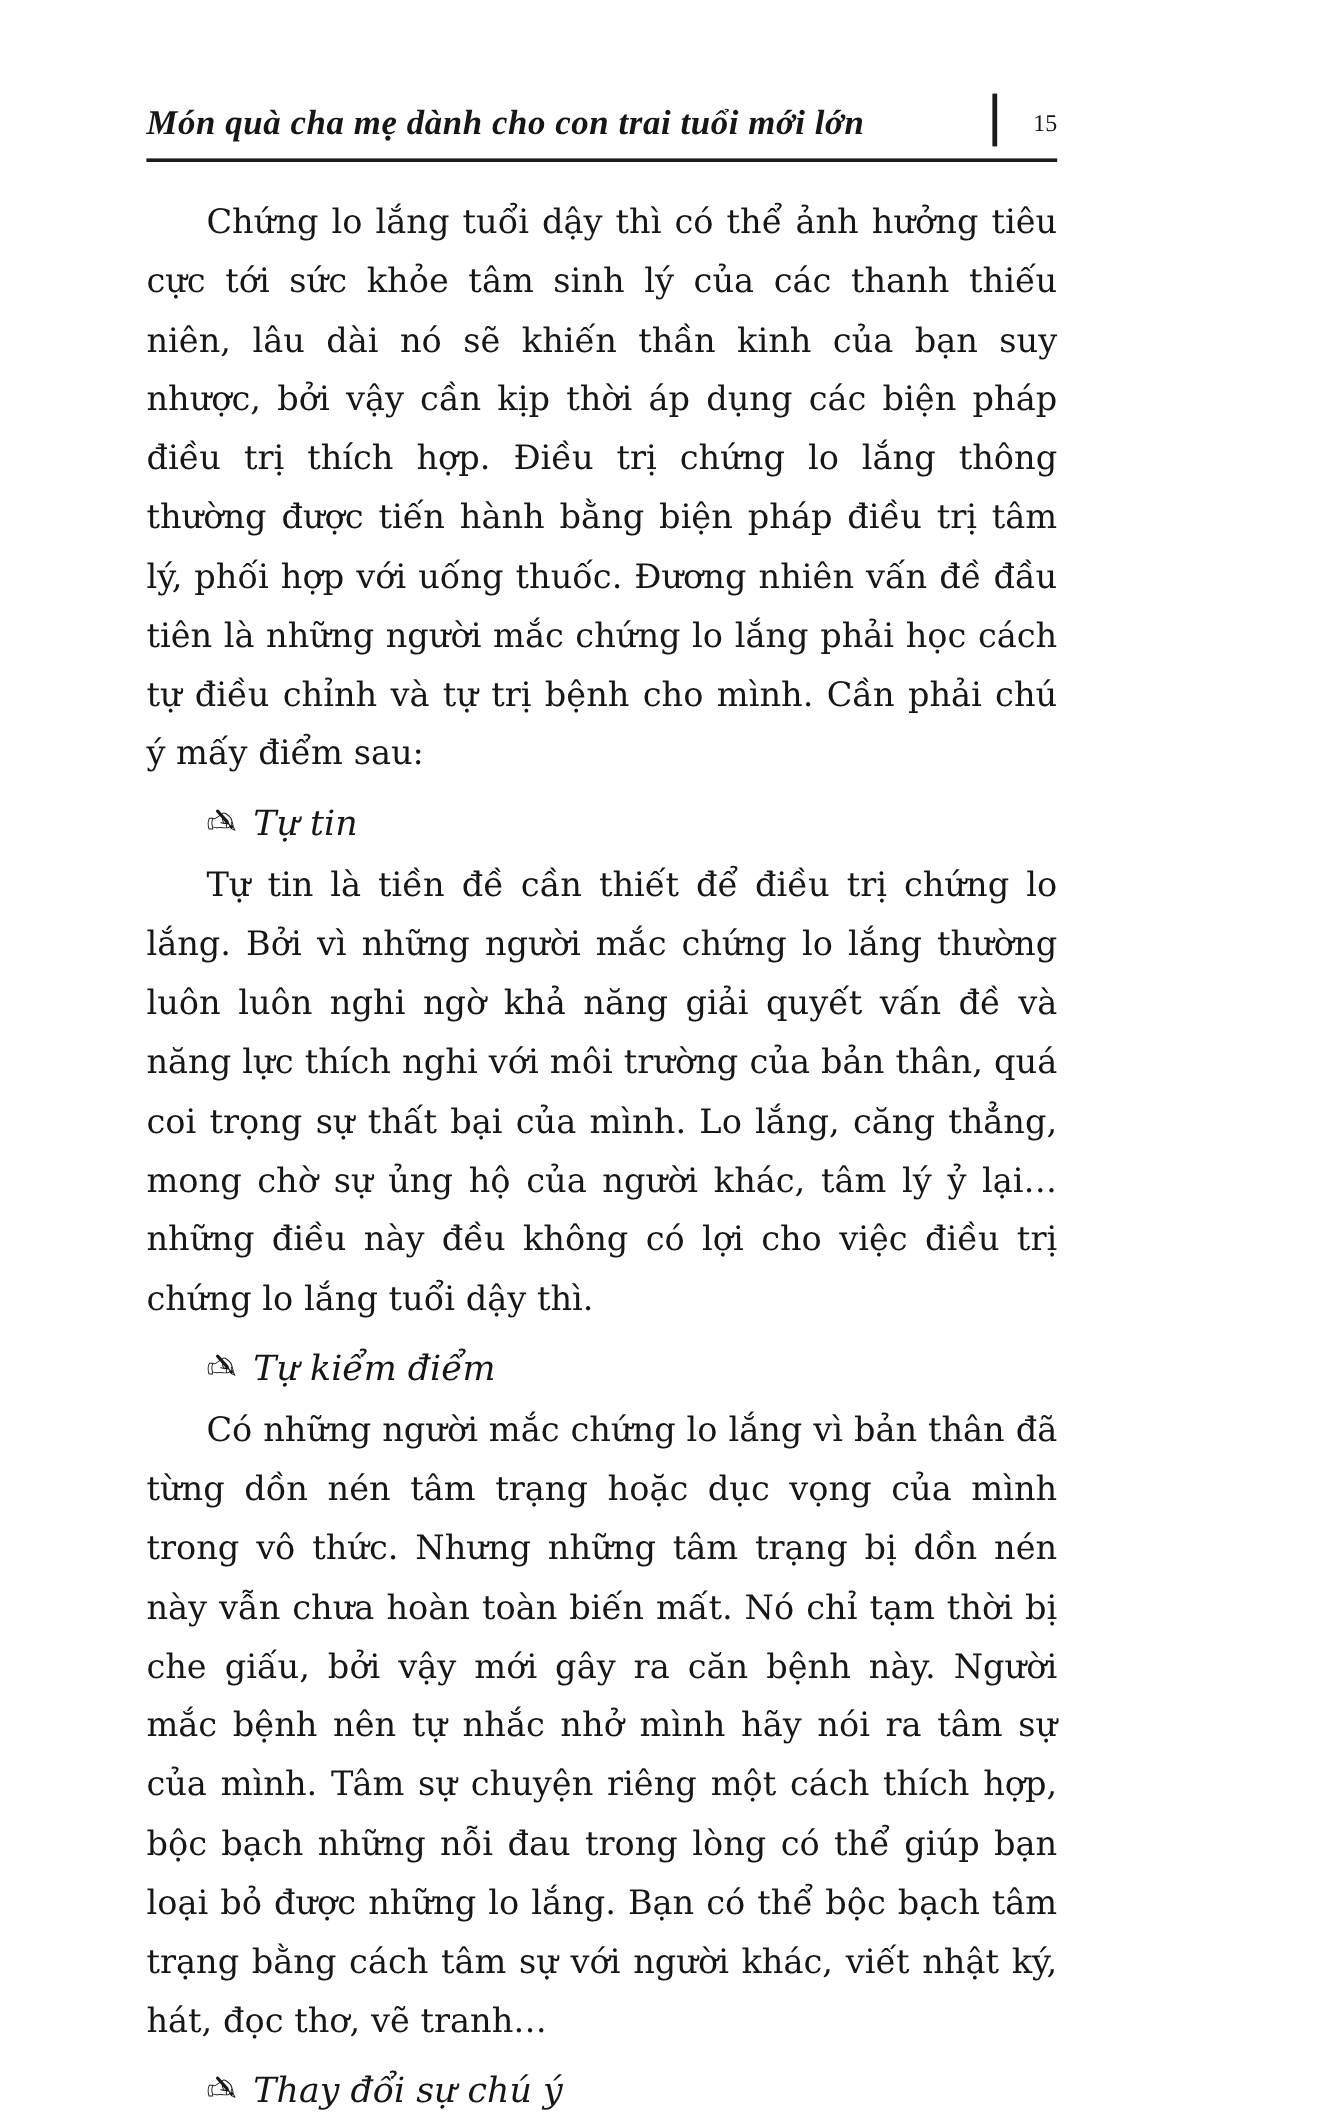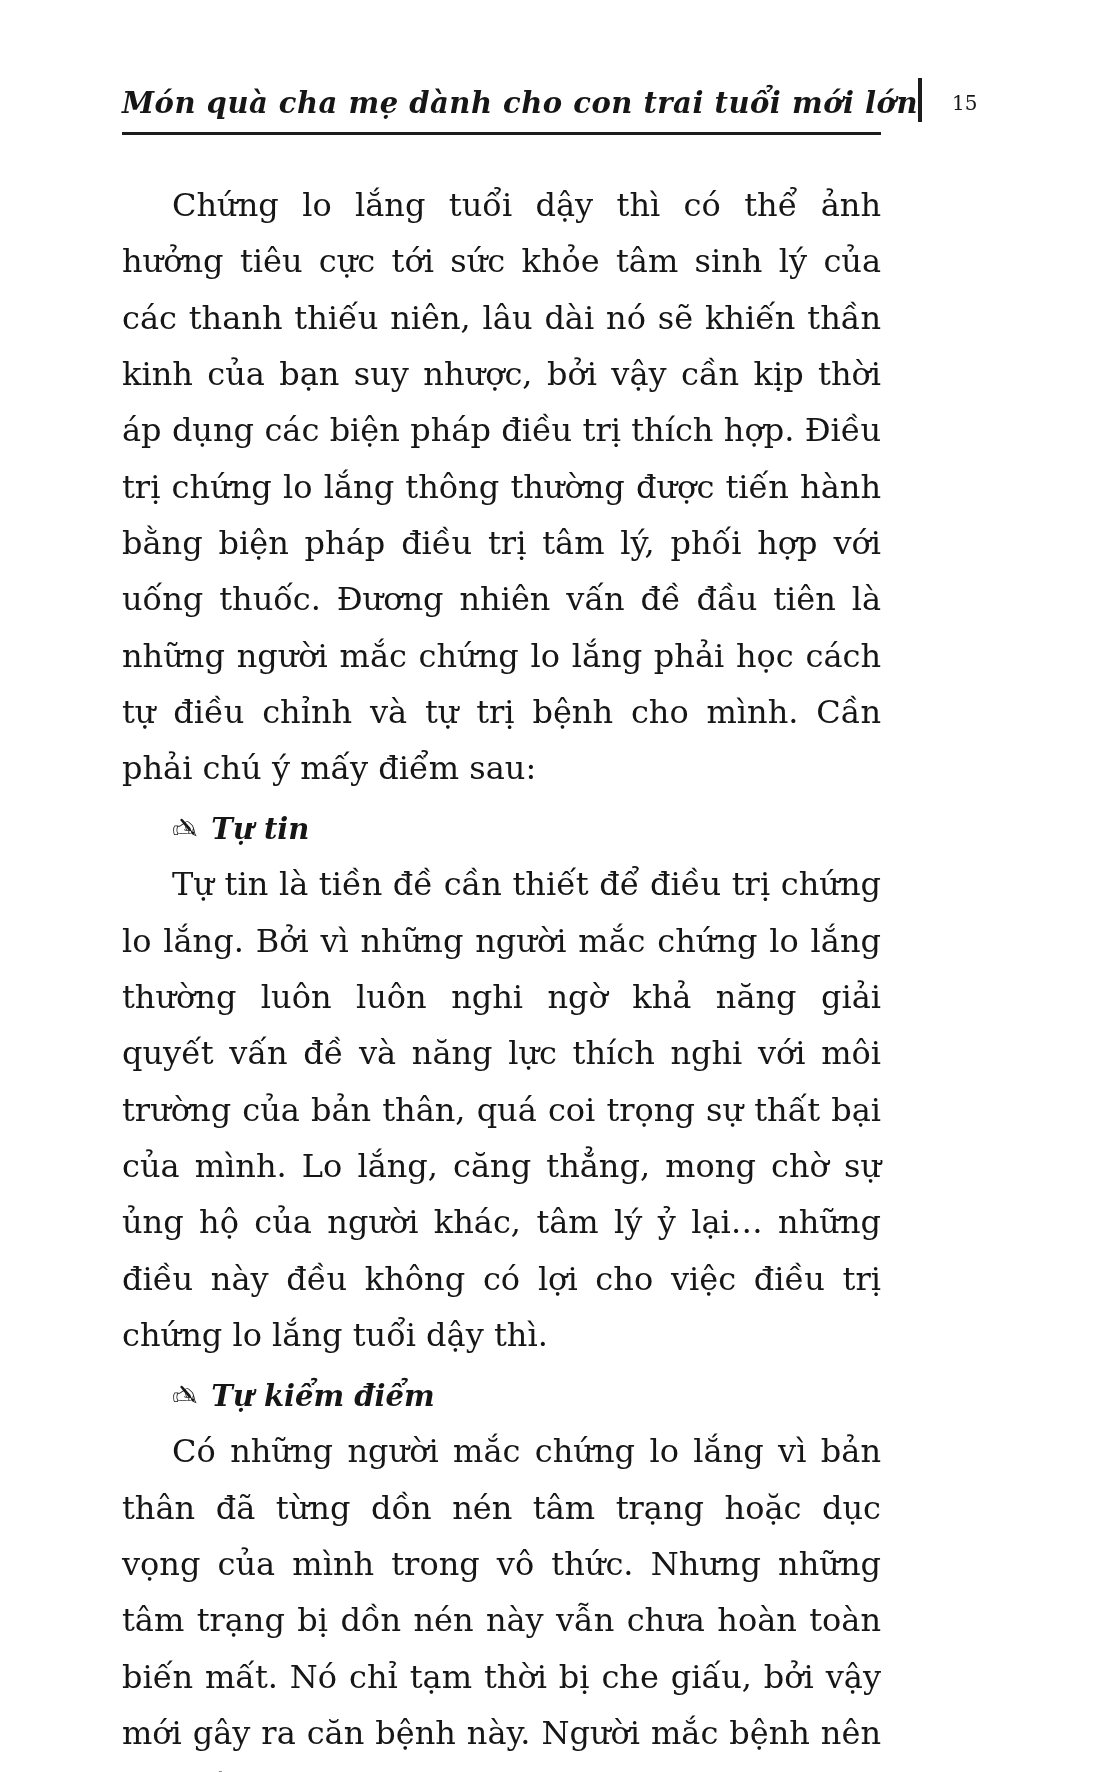--- a/index.html
+++ b/index.html
@@ -17,24 +17,25 @@
   .page {
     box-sizing: border-box;
     width: 1103px;
     height: 1772px;
     padding: 78px 222px 60px 122px;
   }
   
   .header {
     display: flex;
     align-items: flex-end;
-    justify-content: flex-start;
+    justify-content: space-between;
     border-bottom: 3px solid #1c1c1c;
     padding-bottom: 10px;
-    margin-bottom: 42px;
+    margin-bottom: 25px;
+    font-family: Liberation Serif, serif;
   }
   .book-title {
     font-style: italic;
     font-weight: bold;
     font-size: 29px;
     letter-spacing: 0.5px;
     white-space: nowrap;
     padding-bottom: 2px;
   }
   .header-right {
@@ -47,21 +48,21 @@
     margin-right: 30px;
     min-height: 44px;
   }
   .page-number {
     font-size: 20px;
     align-self: center;
     padding-top: 6px;
   }
   
   .content p {
-    font-size: 32px;
+    font-size: 28px;
     line-height: 1.76;
     text-align: justify;
     text-indent: 50px;
     margin: 0 0 4px 0;
   }
   .section-heading {
     display: flex;
     align-items: center;
     margin: 16px 0 10px 50px;
     font-size: 29px;
@@ -69,21 +70,21 @@
   .pen-icon {
     display: inline-block;
     font-family: "DejaVu Sans", sans-serif;
     font-size: 30px;
     transform: scaleX(-1);
     margin-right: 14px;
     line-height: 1;
   }
   .heading-label {
     font-style: italic;
-    font-weight: bold;
+    font-weight: normal;
   }
 </style>
 </head>
 <body>
 
 <div class="page">
 
   <div class="header">
     <span class="book-title">Món quà cha mẹ dành cho con trai tuổi mới lớn</span>
     <span class="header-right">

